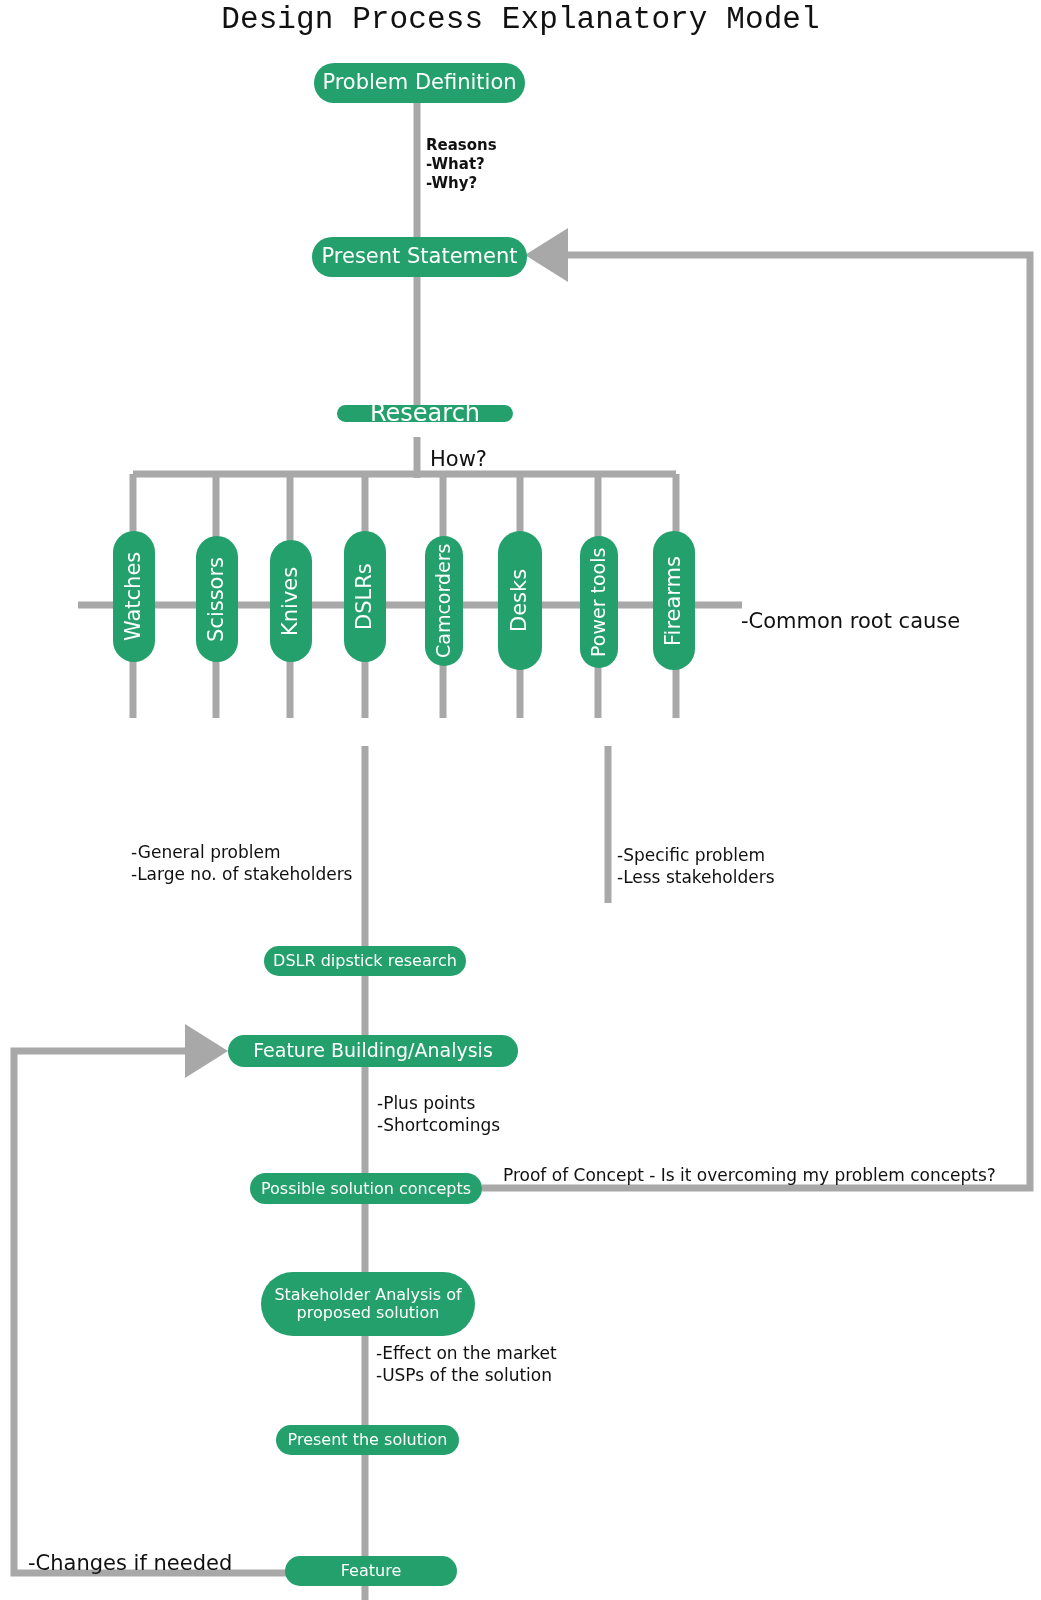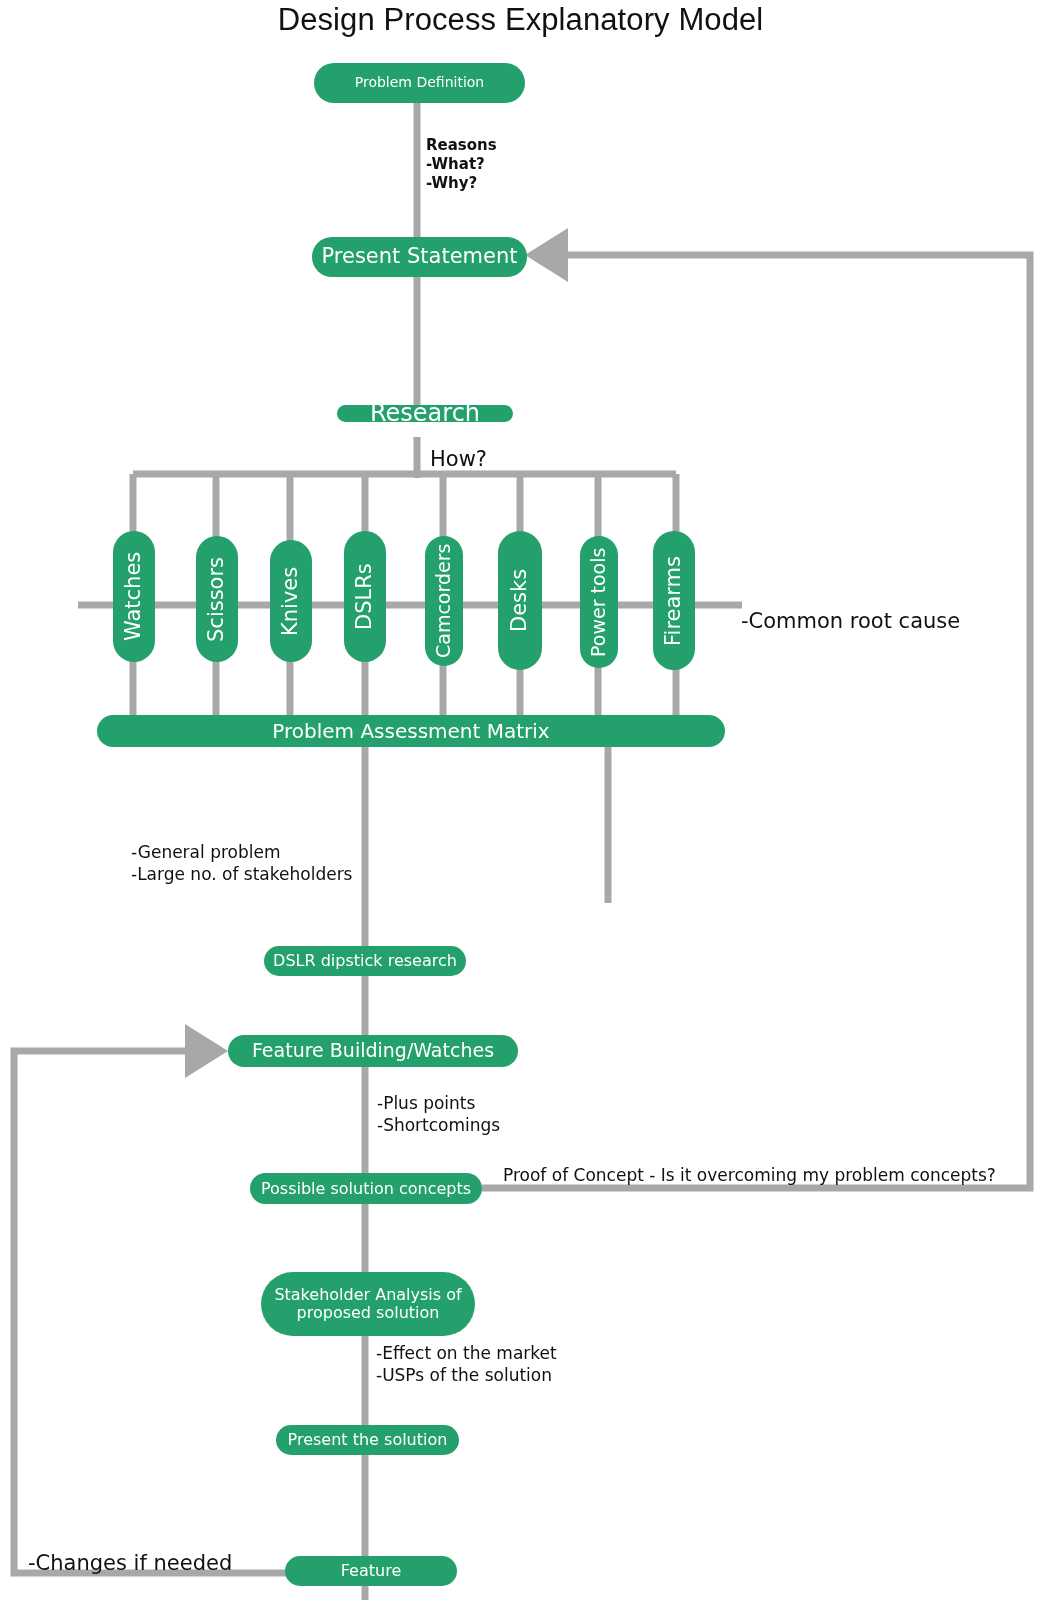--- a/index.html
+++ b/index.html
@@ -6,21 +6,21 @@
   body{
     font-family:"DejaVu Sans", sans-serif;
     width:1041px;height:1600px;position:relative;overflow:hidden;
   }
   #stage{position:absolute;left:0;top:0;width:1041px;height:1600px;}
   #wires{position:absolute;left:0;top:0;width:1041px;height:1600px;}
 
   .title{
     position:absolute;left:0;top:2px;width:1041px;text-align:center;
     font-size:31px;color:#111;letter-spacing:.1px;
-    font-family:Liberation Sans, sans-serif;
+    font-family:Liberation Mono, monospace;
   }
 
   
   .pill{
     position:absolute;background:#23a06b;color:#fff;
     border-radius:999px;display:flex;align-items:center;justify-content:center;
     text-align:center;line-height:1.12;box-sizing:border-box;
     font-family:"DejaVu Sans", sans-serif;
   }
   .pill.v{ 
@@ -81,40 +81,39 @@
       <line x1="608" y1="746" x2="608" y2="903"></line>
 
       <path d="M287,1573 L14,1573 L14,1051 L200,1051" marker-end="url(#ah)"></path>
 
       <path d="M482,1188 L1030,1188 L1030,255 L553,255" marker-end="url(#ah)"></path>
     </g>
   </svg>
 
   <div class="title">Design Process Explanatory Model</div>
 
-  <div class="pill" style="left:314px;top:63px;width:211px;height:40px;font-size:14px;">Problem Definition</div>
+  <div class="pill" style="left:314px;top:63px;width:211px;height:40px;font-size:21px;">Problem Definition</div>
 
   <div class="pill" style="left:312px;top:237px;width:215px;height:40px;font-size:21px;">Present Statement</div>
 
   <div class="pill" style="left:337px;top:405px;width:176px;height:17px;font-size:24px;text-decoration:underline;">Research</div>
 
   <div class="pill v" style="left:113px;top:531px;width:42px;height:131px;">Watches</div>
   <div class="pill v" style="left:196px;top:536px;width:42px;height:126px;">Scissors</div>
   <div class="pill v" style="left:270px;top:540px;width:42px;height:122px;">Knives</div>
   <div class="pill v" style="left:344px;top:531px;width:42px;height:131px;">DSLRs</div>
   <div class="pill v" style="left:425px;top:536px;width:38px;height:130px;font-size:19px;">Camcorders</div>
   <div class="pill v" style="left:498px;top:531px;width:44px;height:139px;">Desks</div>
   <div class="pill v" style="left:580px;top:536px;width:38px;height:132px;font-size:19px;">Power tools</div>
   <div class="pill v" style="left:653px;top:531px;width:42px;height:139px;">Firearms</div>
 
-  <div class="pill" style="left:97px;top:715px;width:628px;height:32px;font-size:20px;">Problem Assessment Matrix</div>
 
   <div class="pill" style="left:264px;top:946px;width:202px;height:30px;font-size:16px;">DSLR dipstick research</div>
 
-  <div class="pill" style="left:228px;top:1035px;width:290px;height:32px;font-size:19px;">Feature Building/Watches</div>
+  <div class="pill" style="left:228px;top:1035px;width:290px;height:32px;font-size:19px;">Feature Building/Analysis</div>
 
   <div class="pill" style="left:250px;top:1173px;width:232px;height:31px;font-size:16px;">Possible solution concepts</div>
 
   <div class="pill" style="left:261px;top:1272px;width:214px;height:64px;font-size:16px;white-space:pre-line;">Stakeholder Analysis of
 proposed solution</div>
 
   <div class="pill" style="left:276px;top:1425px;width:183px;height:30px;font-size:16px;">Present the solution</div>
 
   <div class="pill" style="left:285px;top:1556px;width:172px;height:30px;font-size:16px;">Feature</div>
 
@@ -122,20 +121,22 @@
 -What?
 -Why?</div>
 
   <div class="note lg" style="left:430px;top:446px;">How?</div>
 
   <div class="note lg" style="left:741px;top:608px;">-Common root cause</div>
 
   <div class="note" style="left:131px;top:842px;">-General problem
 -Large no. of stakeholders</div>
 
+  <div class="note" style="left:617px;top:845px;">-Specific problem
+-Less stakeholders</div>
 
   <div class="note" style="left:377px;top:1093px;">-Plus points
 -Shortcomings</div>
 
   <div class="note" style="left:503px;top:1165px;">Proof of Concept - Is it overcoming my problem concepts?</div>
 
   <div class="note" style="left:376px;top:1343px;">-Effect on the market
 -USPs of the solution</div>
 
   <div class="note lg" style="left:28px;top:1525px;margin-top:25px;">-Changes if needed</div>

